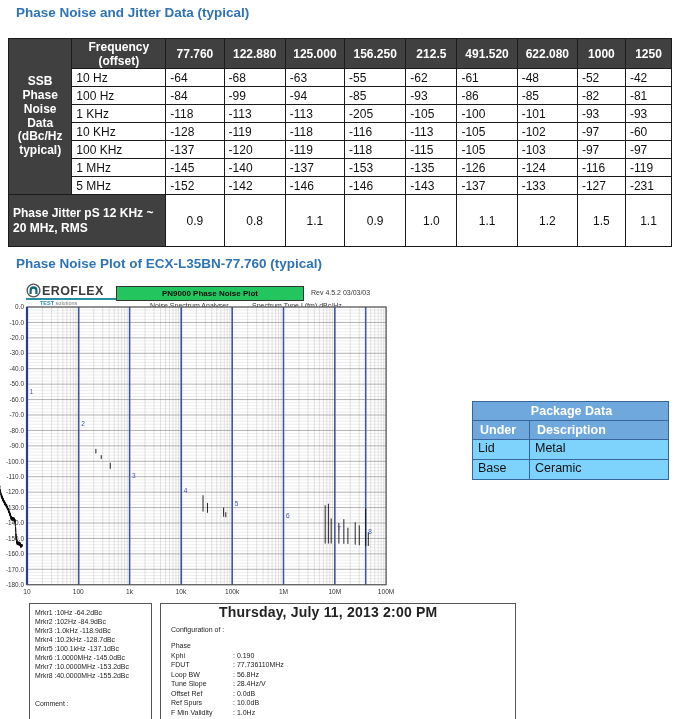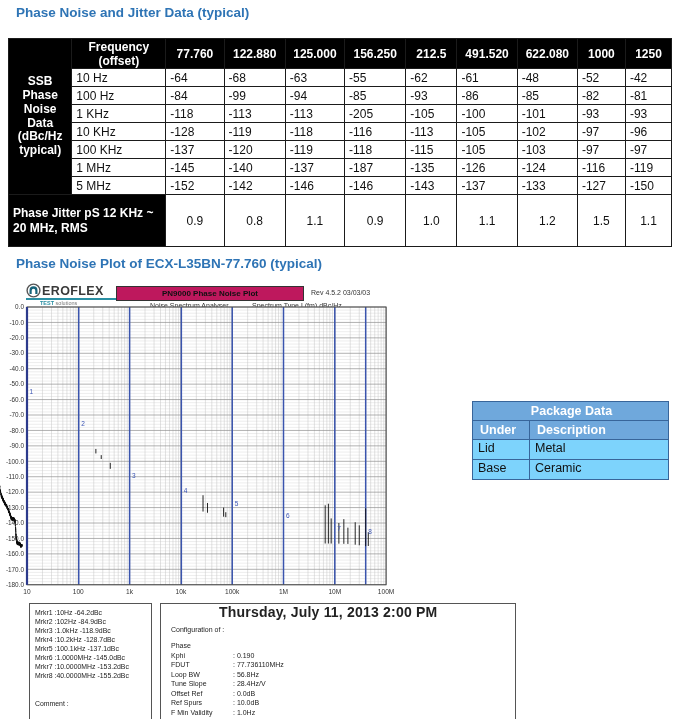--- a/index.html
+++ b/index.html
@@ -2,35 +2,35 @@
 <html><head>
 <meta charset="utf-8">
 <style>
   html,body{margin:0;padding:0;background:#fff;}
   .page{position:relative;width:679px;height:719px;background:#ffffff;overflow:hidden;
         font-family:"Liberation Sans",sans-serif;color:#111;}
   .heading{position:absolute;left:16px;font-size:13.5px;font-weight:bold;color:#2e74b5;margin:0;}
   
   table.noise{position:absolute;left:8px;top:38px;width:664px;border-collapse:collapse;table-layout:fixed;}
   table.noise th,table.noise td{border:1px solid #1b1b1b;font-size:12px;padding:0 4px;overflow:hidden;}
-  .bluecell{background:#000000;color:#fff;font-weight:bold;text-align:center;vertical-align:middle;}
+  .bluecell{background:#404040;color:#fff;font-weight:bold;text-align:center;vertical-align:middle;}
   td.offset,td.val{font-size:12.5px;text-align:left;padding-left:5px;height:17px;font-weight:normal;background:#fff;}
   tr.hdr{height:30px;}
   td.jitterval{font-size:12.5px;text-align:center;background:#fff;}
   th.jitterhead{text-align:left;padding-left:5px;line-height:1.2;}
   tr.jitter{height:52px;}
   th.corner{line-height:1.15;font-size:12px;}
   
   .logo{position:absolute;left:26px;top:283px;width:96px;}
   .logo-row{display:flex;align-items:center;gap:1px;}
   .logo-word{font-size:12.5px;font-weight:bold;color:#3a3a3a;letter-spacing:.4px;}
   .logo-sub{border-top:2px solid #2a8fa3;margin-top:0px;font-size:5.5px;color:#777;padding-left:14px;}
   .logo-sub b{color:#2a8fa3;}
   .titlebox{position:absolute;left:116px;top:286px;width:186px;height:13px;border:1px solid #333;
-            background:#be185d;text-align:center;font-size:8px;font-weight:bold;line-height:13px;color:#111;}
+            background:#22c55e;text-align:center;font-size:8px;font-weight:bold;line-height:13px;color:#111;}
   .revtext{position:absolute;left:311px;top:289px;font-size:7px;color:#333;}
   .subL{position:absolute;left:150px;top:302px;font-size:7px;color:#333;}
   .subR{position:absolute;left:252px;top:302px;font-size:7px;color:#333;}
   svg.chart{position:absolute;left:0;top:300px;pointer-events:none;}
   
   table.pkg{position:absolute;left:472px;top:401px;width:196px;border-collapse:collapse;table-layout:fixed;}
   table.pkg th,table.pkg td{border:1px solid #38659a;font-size:12.5px;padding:0 5px;height:18px;}
   table.pkg .bluecell{background:#6fa8dc;padding-left:7px;}
   table.pkg th.left{text-align:left;}
   table.pkg td{background:#7dd3fc;text-align:left;vertical-align:top;padding-top:1px;}
@@ -119,57 +119,57 @@
         <tr>
           <td class="offset">10 KHz</td>
           <td class="val">-128</td>
           <td class="val">-119</td>
           <td class="val">-118</td>
           <td class="val">-116</td>
           <td class="val">-113</td>
           <td class="val">-105</td>
           <td class="val">-102</td>
           <td class="val">-97</td>
-          <td class="val">-96</td>
+          <td class="val">-60</td>
         </tr>
         <tr>
           <td class="offset">100 KHz</td>
           <td class="val">-137</td>
           <td class="val">-120</td>
           <td class="val">-119</td>
           <td class="val">-118</td>
           <td class="val">-115</td>
           <td class="val">-105</td>
           <td class="val">-103</td>
           <td class="val">-97</td>
           <td class="val">-97</td>
         </tr>
         <tr>
           <td class="offset">1 MHz</td>
           <td class="val">-145</td>
           <td class="val">-140</td>
           <td class="val">-137</td>
-          <td class="val">-187</td>
+          <td class="val">-153</td>
           <td class="val">-135</td>
           <td class="val">-126</td>
           <td class="val">-124</td>
           <td class="val">-116</td>
           <td class="val">-119</td>
         </tr>
         <tr>
           <td class="offset">5 MHz</td>
           <td class="val">-152</td>
           <td class="val">-142</td>
           <td class="val">-146</td>
           <td class="val">-146</td>
           <td class="val">-143</td>
           <td class="val">-137</td>
           <td class="val">-133</td>
           <td class="val">-127</td>
-          <td class="val">-150</td>
+          <td class="val">-231</td>
         </tr>
         <tr class="jitter">
           <th class="bluecell jitterhead" colspan="2">Phase Jitter pS 12 KHz ~ 20 MHz, RMS</th>
           <td class="jitterval">0.9</td>
           <td class="jitterval">0.8</td>
           <td class="jitterval">1.1</td>
           <td class="jitterval">0.9</td>
           <td class="jitterval">1.0</td>
           <td class="jitterval">1.1</td>
           <td class="jitterval">1.2</td>

